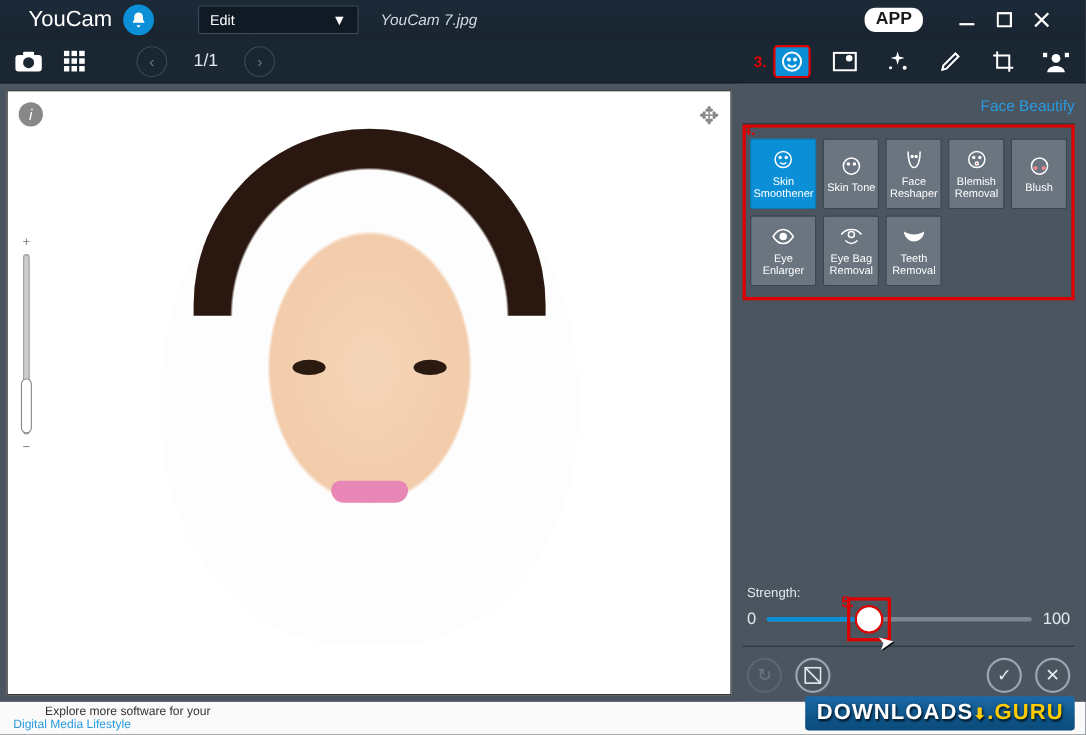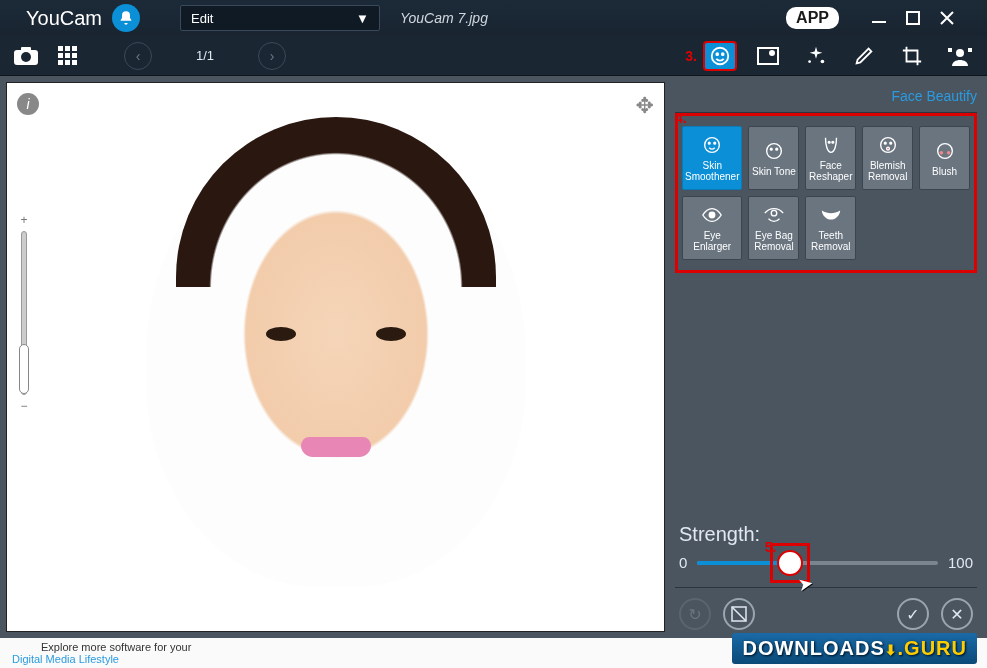--- a/index.html
+++ b/index.html
@@ -3,32 +3,32 @@
 <meta charset="utf-8">
 <style>
   * { box-sizing: border-box; margin: 0; padding: 0; font-family: Arial, sans-serif; }
   html, body { width: 987px; height: 668px; overflow: hidden; background: #1a1a1a; }
   .app { width: 987px; height: 668px; display: flex; flex-direction: column; background: #1e2a38; }
 
   
   .titlebar { height: 36px; background: linear-gradient(#1c2a38,#192430); display: flex; align-items: center; padding: 0 26px; color: #fff; }
   .app-name { font-size: 20px; margin-right: 10px; }
   .bell { width: 28px; height: 28px; border-radius: 50%; background: #0b8fd6; display: flex; align-items: center; justify-content: center; margin-right: 40px; }
-  .mode-select { width: 200px; height: 26px; background: #0f1a24; border: 1px solid #3a4a5a; color: #fff; display: flex; align-items: center; justify-content: space-between; padding: 0 10px; font-size: 13px; border-radius: 2px; margin-right: 20px; }
+  .mode-select { width: 146px; height: 26px; background: #0f1a24; border: 1px solid #3a4a5a; color: #fff; display: flex; align-items: center; justify-content: space-between; padding: 0 10px; font-size: 13px; border-radius: 2px; margin-right: 20px; }
   .filename { color: #d0d8e0; font-size: 14px; font-style: italic; }
   .title-spacer { flex: 1; }
   .app-badge { background: #fff; color: #1a1a1a; font-size: 16px; font-weight: bold; padding: 2px 10px; border-radius: 10px; margin-right: 20px; }
   .win-btn { width: 28px; height: 28px; display: flex; align-items: center; justify-content: center; color: #fff; font-size: 16px; margin-left: 6px; }
 
   
   .toolbar { height: 40px; background: #1a2632; display: flex; align-items: center; padding: 0 10px; border-bottom: 1px solid #0d141c; }
   .tool-left { display: flex; align-items: center; gap: 10px; }
   .tool-icon { width: 32px; height: 28px; display: flex; align-items: center; justify-content: center; color: #fff; }
   .nav-arrow { width: 28px; height: 28px; border-radius: 50%; border: 1px solid #3a4a5a; display: flex; align-items: center; justify-content: center; color: #6a7a8a; font-size: 14px;}
-  .page-count { color: #e0e8f0; font-size: 13px; margin: 0 34px; }
+  .page-count { color: #e0e8f0; font-size: 16px; margin: 0 14px; }
   .tool-spacer { flex: 1; }
   .tool-right { display: flex; align-items: center; gap: 14px; }
   .annot-3 { color: #d00; font-weight: bold; font-size: 14px; margin-right: -8px; }
   .right-tool { width: 34px; height: 30px; border-radius: 4px; display: flex; align-items: center; justify-content: center; color: #eee; }
   .right-tool.active { border: 2px solid #d00; background: #0b8fd6; }
   
   
   .main { flex: 1; display: flex; background: #4a5560; }
   .canvas-area { flex: 1; position: relative; margin: 6px; background: #fff; border: 1px solid #222; display:flex; align-items:center; justify-content:center; overflow:hidden;}
   .canvas-area .info-icon { position: absolute; top: 10px; left: 10px; width: 22px; height: 22px; border-radius: 50%; background: #888; color: #fff; font-style: italic; font-family: Georgia,serif; display:flex; align-items:center; justify-content:center; font-size:14px;}
@@ -45,21 +45,21 @@
 
   
   .panel { width: 316px; background: #4a5560; display: flex; flex-direction: column; padding: 6px 10px 4px 4px; }
   .panel-title { text-align: right; color: #2a9be0; font-size: 14px; padding: 6px 0 8px 0; border-bottom: 1px solid #2a3540; position:relative;}
   .annot-4 { position:absolute; left:0; bottom:-14px; color:#d00; font-weight:bold; font-size:14px;}
   .tools-grid { display: grid; grid-template-columns: repeat(5, 1fr); gap: 6px; padding: 10px 4px; border: 3px solid #d00; }
   .tool-card { height: 64px; background: #6a7580; border: 1px solid #3a4550; border-radius: 2px; display: flex; flex-direction: column; align-items: center; justify-content: center; gap: 4px; color: #fff; font-size: 10px; text-align: center; padding: 2px; line-height:1.1;}
   .tool-card.active { background: #0b8fd6; border-color: #0a7ab8; }
   .tool-card .icn { width: 22px; height: 22px; display:flex; align-items:center; justify-content:center;}
   .panel-fill { flex:1; }
-  .strength-label { color: #e0e8f0; font-size: 20px; margin: 0 4px 8px 4px; }
+  .strength-label { color: #e0e8f0; font-size: 12px; margin: 0 4px 8px 4px; }
   .slider-row { display: flex; align-items: center; gap: 10px; padding: 0 4px 10px 4px; position:relative;}
   .slider-row .min,.slider-row .max { color: #e0e8f0; font-size: 15px; }
   .slider-track { flex:1; height: 4px; background: #7a8590; position: relative; border-radius:2px;}
   .slider-fill { position:absolute; left:0; top:0; height:4px; background:#0b8fd6; width:35%; border-radius:2px;}
   .slider-thumb { position:absolute; top:-11px; left:33%; width:26px; height:26px; background:#fff; border-radius:50%; border:2px solid #d00; box-shadow:0 0 0 4px rgba(208,0,0,0);}
   .slider-thumb-wrap { position:absolute; top:-18px; left:30%; width:40px; height:40px; border:3px solid #d00;}
   .annot-5 { position:absolute; top:-22px; left:28%; color:#d00; font-weight:bold; font-size:14px;}
   .cursor { position:absolute; top:12px; left:42%; color:#fff; font-size:18px; transform:rotate(-10deg); text-shadow:1px 1px 0 #000;}
   .panel-divider { height:1px; background:#2a3540; margin:6px 0;}
   .bottom-actions { display:flex; align-items:center; gap:12px; padding: 4px 4px; }

